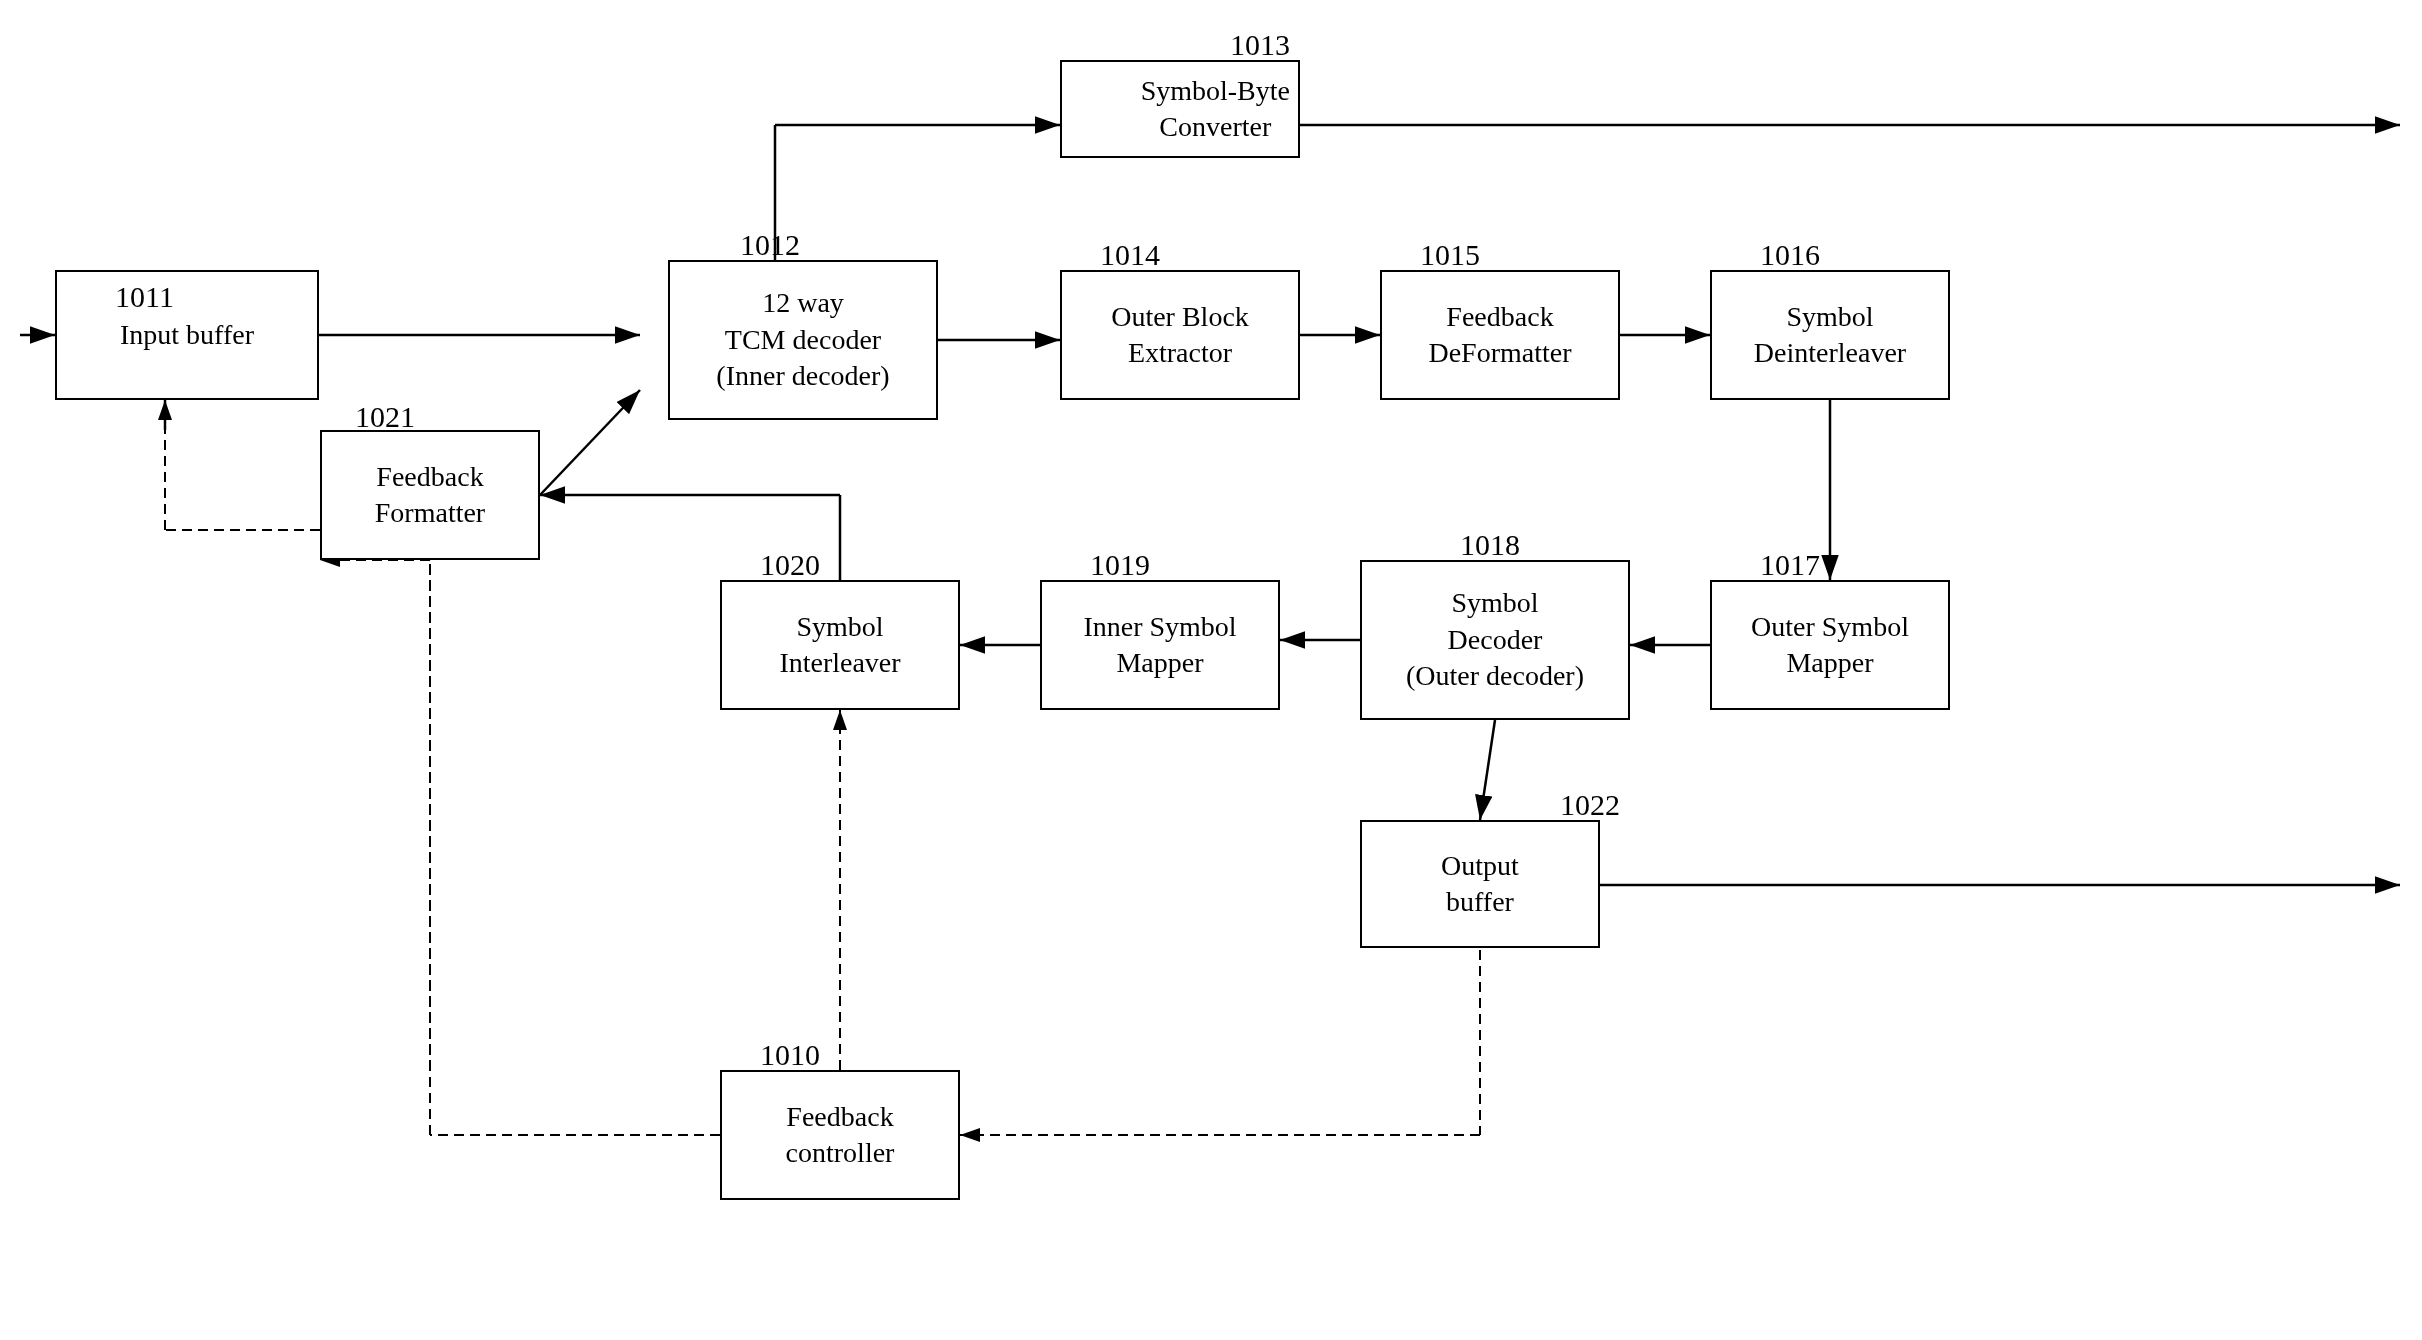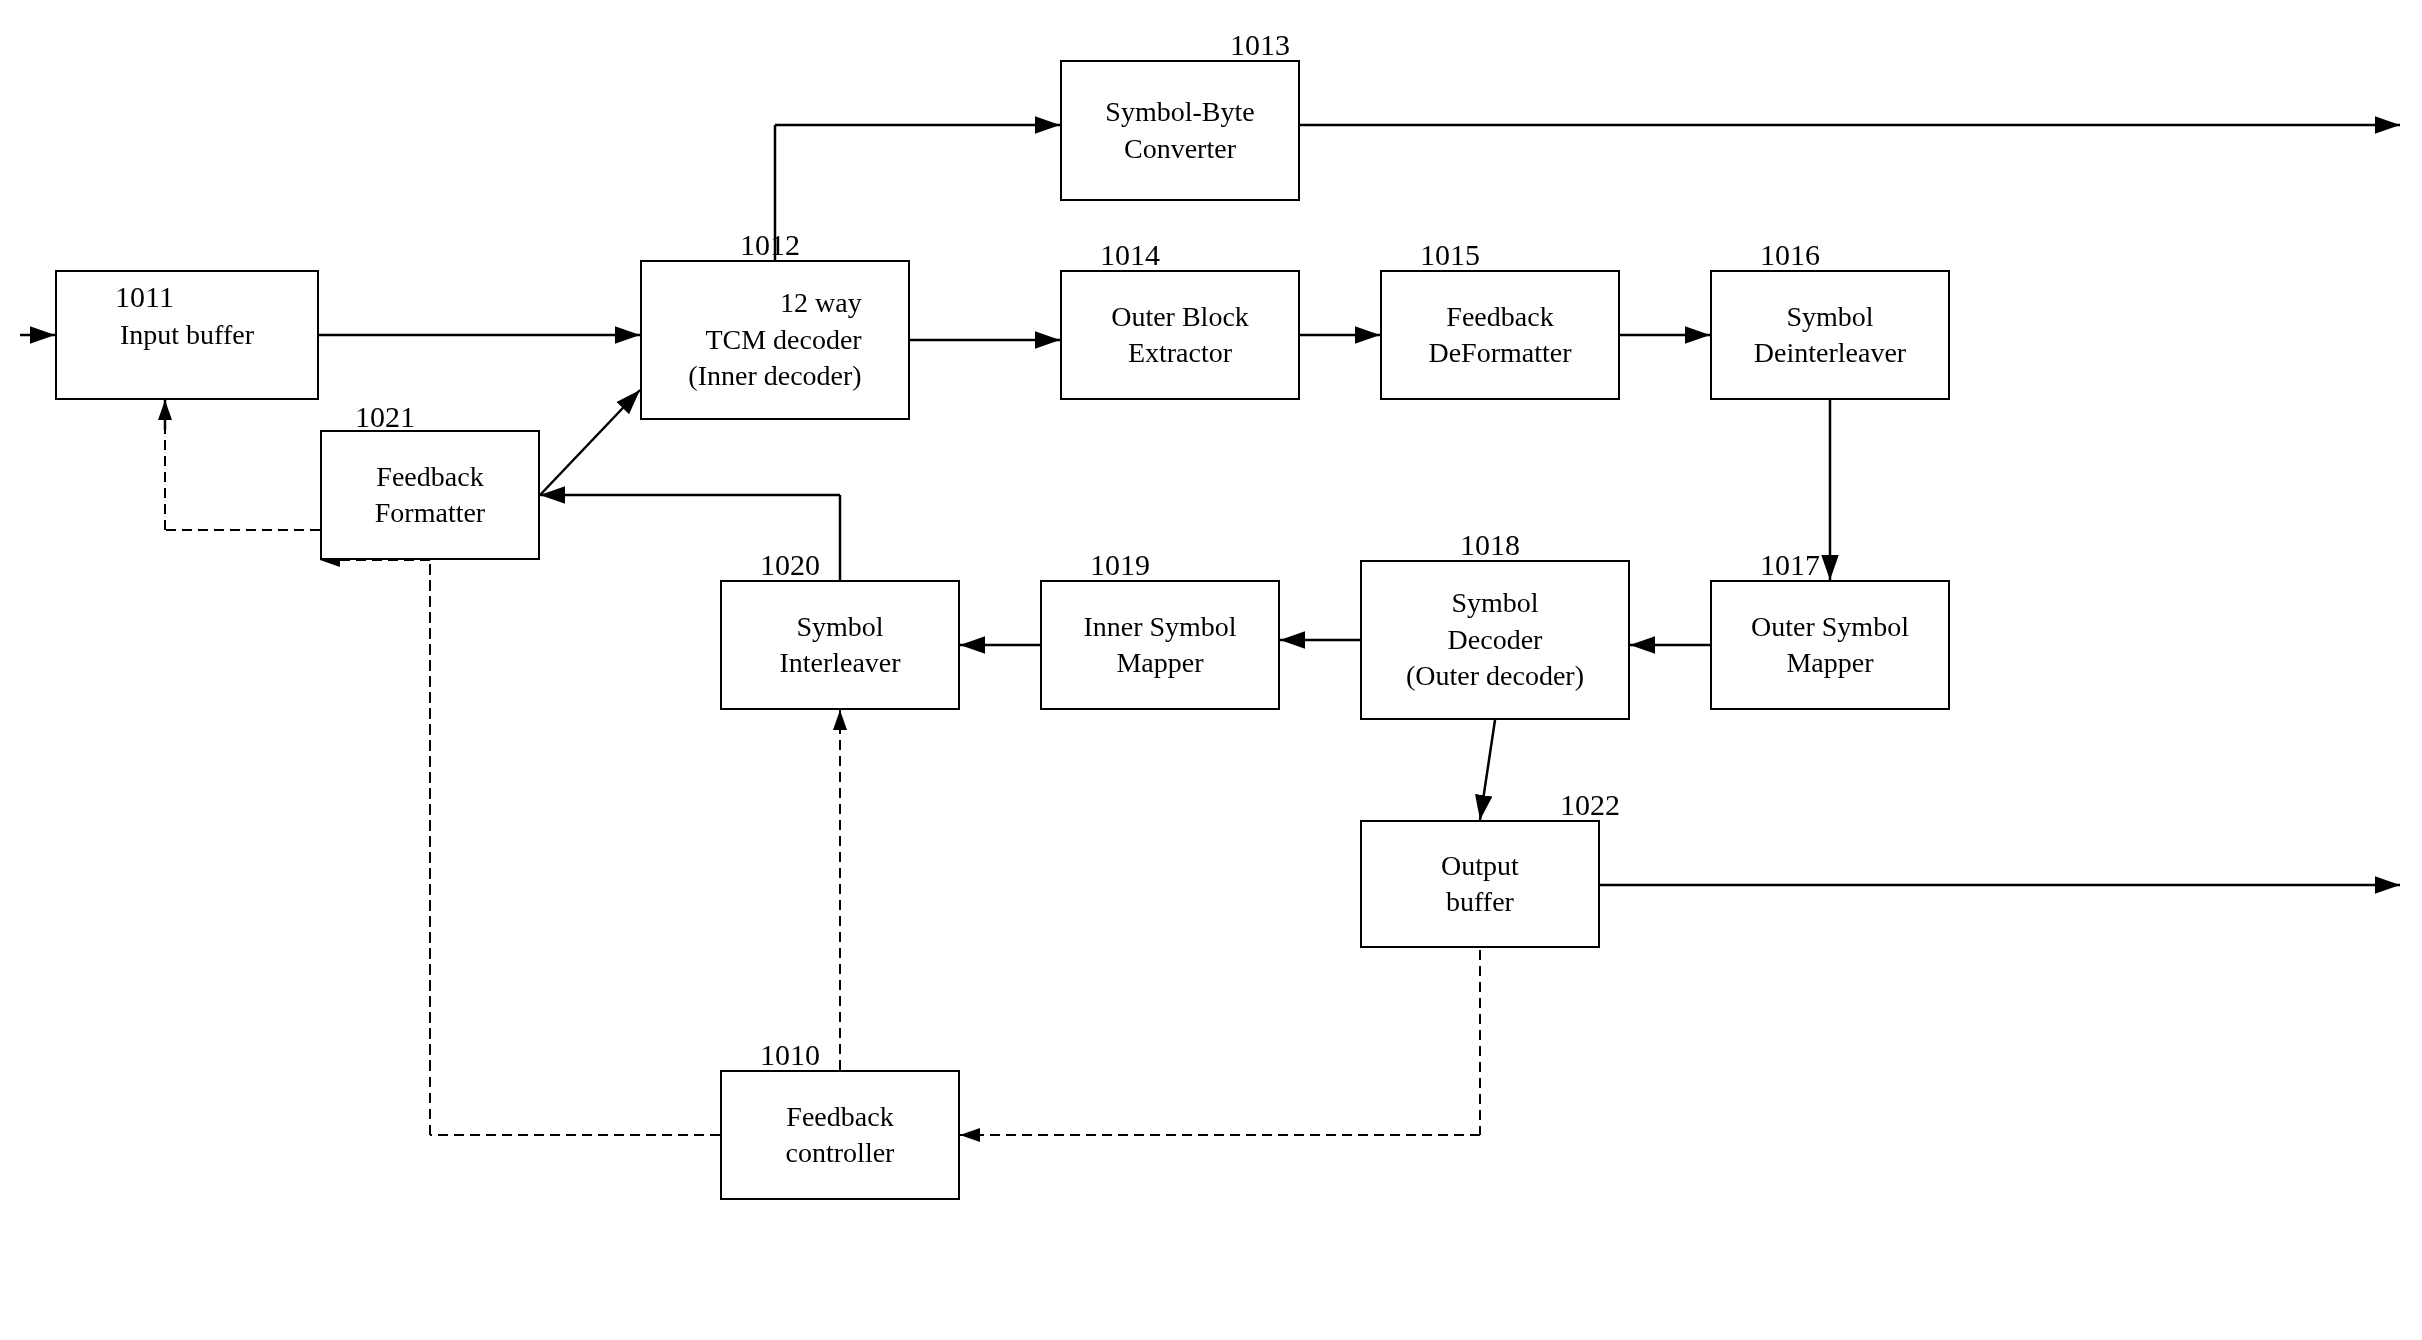--- a/index.html
+++ b/index.html
@@ -110,26 +110,26 @@
   <div class="block" style="left:55px;top:270px;width:264px;height:130px;">
     <span>Input buffer</span>
   </div>
   <span class="label" style="left:115px;top:232px;margin-top:48px;">1011</span>
 
   <div class="block" style="left:320px;top:430px;width:220px;height:130px;">
     <span>Feedback<br>Formatter</span>
   </div>
   <span class="label" style="left:355px;top:400px;">1021</span>
 
-  <div class="block" style="left:640px;top:260px;width:270px;height:160px;text-align:right;">
+  <div class="block" style="left:668px;top:260px;width:270px;height:160px;">
     <span>12 way<br>TCM decoder<br>(Inner decoder)</span>
   </div>
   <span class="label" style="left:740px;top:228px;">1012</span>
 
-  <div class="block" style="left:1060px;top:60px;width:240px;height:141px;">
+  <div class="block" style="left:1060px;top:60px;width:240px;height:98px;justify-content:flex-end;">
     <span>Symbol-Byte<br>Converter</span>
   </div>
   <span class="label" style="left:1230px;top:28px;">1013</span>
 
   <div class="block" style="left:1060px;top:270px;width:240px;height:130px;">
     <span>Outer Block<br>Extractor</span>
   </div>
   <span class="label" style="left:1100px;top:238px;">1014</span>
 
   <div class="block" style="left:1380px;top:270px;width:240px;height:130px;">

